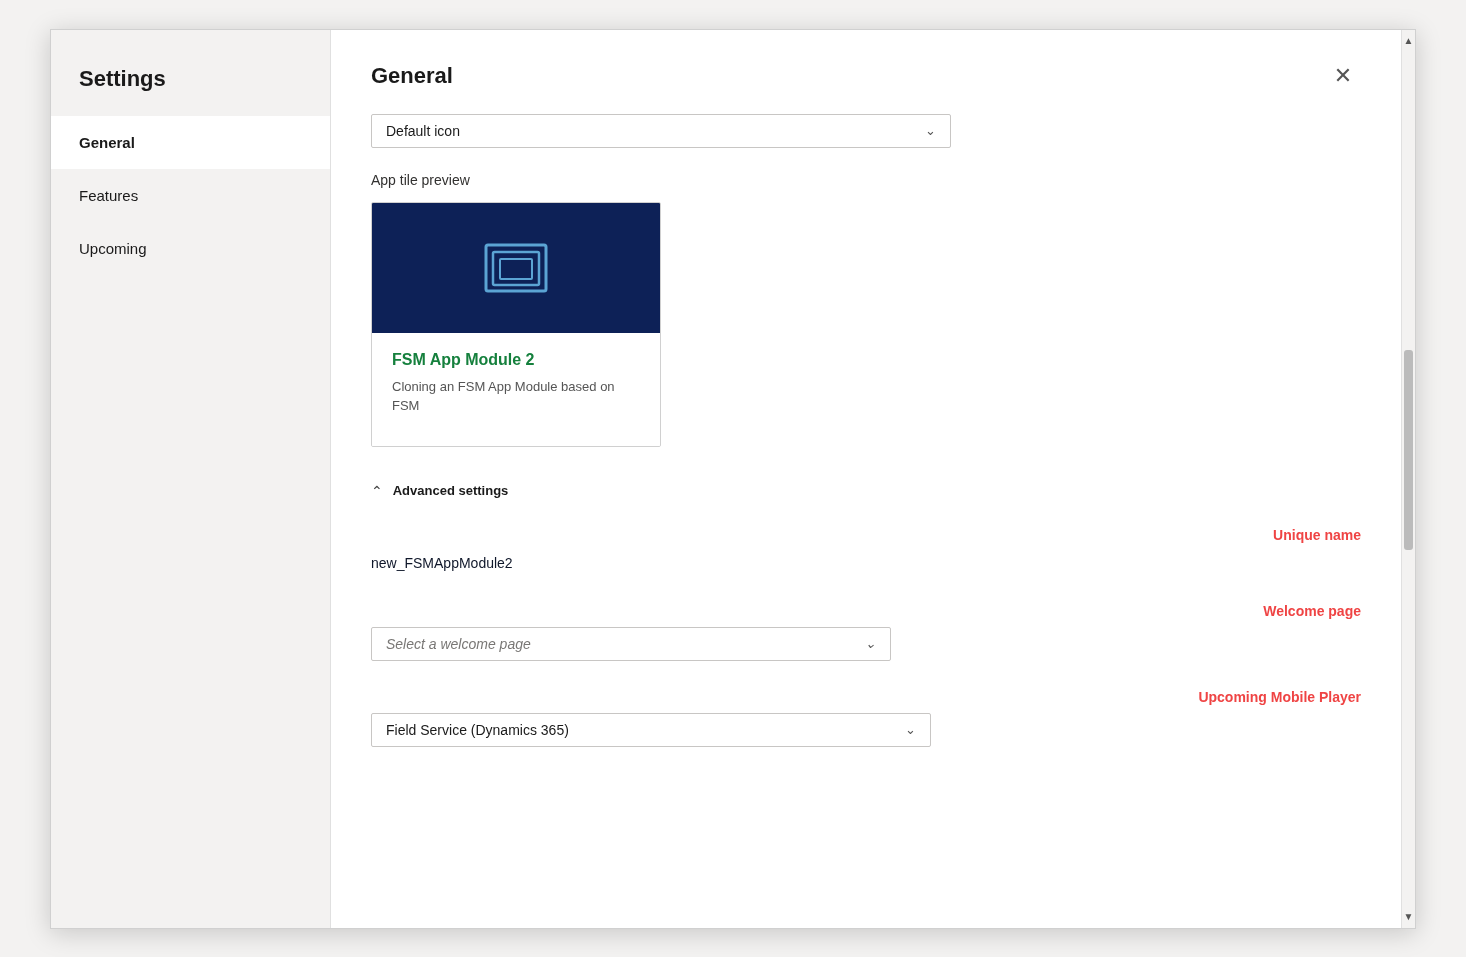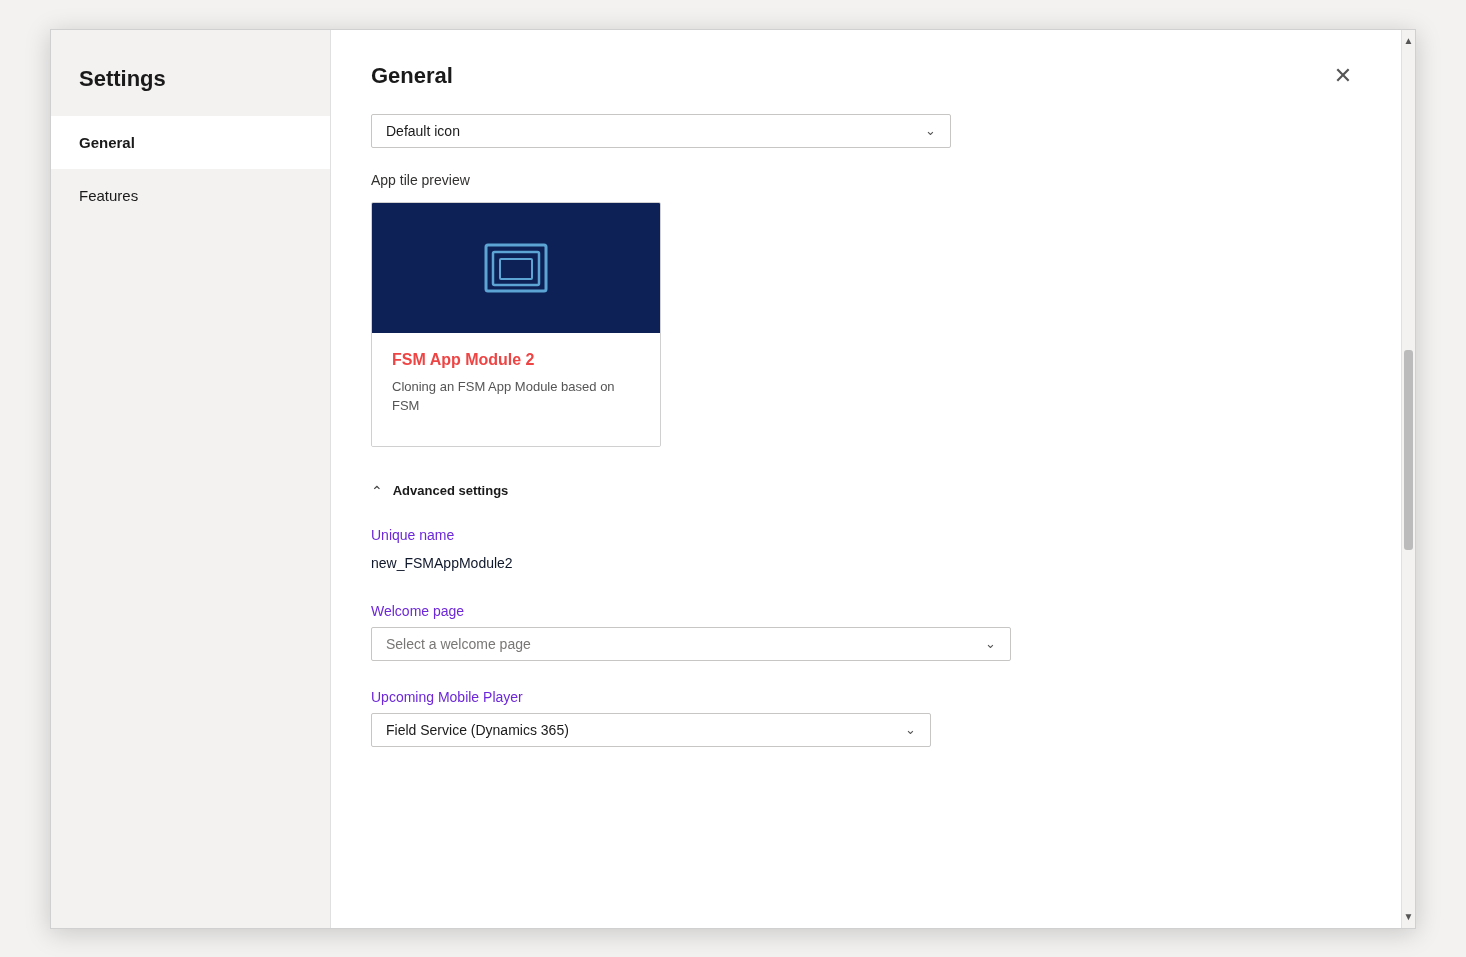--- a/index.html
+++ b/index.html
@@ -158,21 +158,21 @@
     }
 
     .app-tile-body {
       background: #fff;
       padding: 18px 20px 30px 20px;
     }
 
     .app-tile-name {
       font-size: 16px;
       font-weight: 600;
-      color: #ef4444;
+      color: #15803d;
       margin-bottom: 8px;
     }
 
     .app-tile-desc {
       font-size: 13px;
       color: #555;
       line-height: 1.5;
     }
 
     
@@ -194,23 +194,24 @@
       font-weight: 600;
       color: #1a1a1a;
     }
 
     .field-group {
       margin-bottom: 28px;
     }
 
     .field-label {
       font-size: 14px;
-      color: #6d28d9;
+      color: #ef4444;
       margin-bottom: 8px;
-      font-weight: 400;
+      font-weight: 700;
+      text-align: right;
     }
 
     .field-value {
       font-size: 14px;
       color: #0f172a;
       padding: 4px 0;
     }
 
     
     .dialog-scrollbar {
@@ -259,20 +260,23 @@
 
   <aside class="sidebar">
     <div class="sidebar-title">Settings</div>
     <nav class="sidebar-nav">
       <div class="sidebar-item active">
         <span>General</span>
       </div>
       <div class="sidebar-item">
         <span>Features</span>
       </div>
+      <div class="sidebar-item">
+        <span>Upcoming</span>
+      </div>
     </nav>
   </aside>
 
   <div class="main-content">
     <div class="main-header">
       <h1 class="main-title">General</h1>
       <button class="close-btn">
         <span>✕</span>
       </button>
     </div>
@@ -308,21 +312,21 @@
         <span class="advanced-title">Advanced settings</span>
       </div>
 
       <div class="field-group">
         <div class="field-label">Unique name</div>
         <div class="field-value">new_FSMAppModule2</div>
       </div>
 
       <div class="field-group">
         <div class="field-label">Welcome page</div>
-        <div class="dropdown-select" style="width:640px;">
+        <div class="dropdown-select" style="width:520px;font-style:italic;">
           <span style="color:#797775;">Select a welcome page</span>
           <span class="chevron">⌄</span>
         </div>
       </div>
 
       <div class="field-group">
         <div class="field-label">Upcoming Mobile Player</div>
         <div class="dropdown-select" style="width:560px;">
           <span>Field Service (Dynamics 365)</span>
           <span class="chevron">⌄</span>

